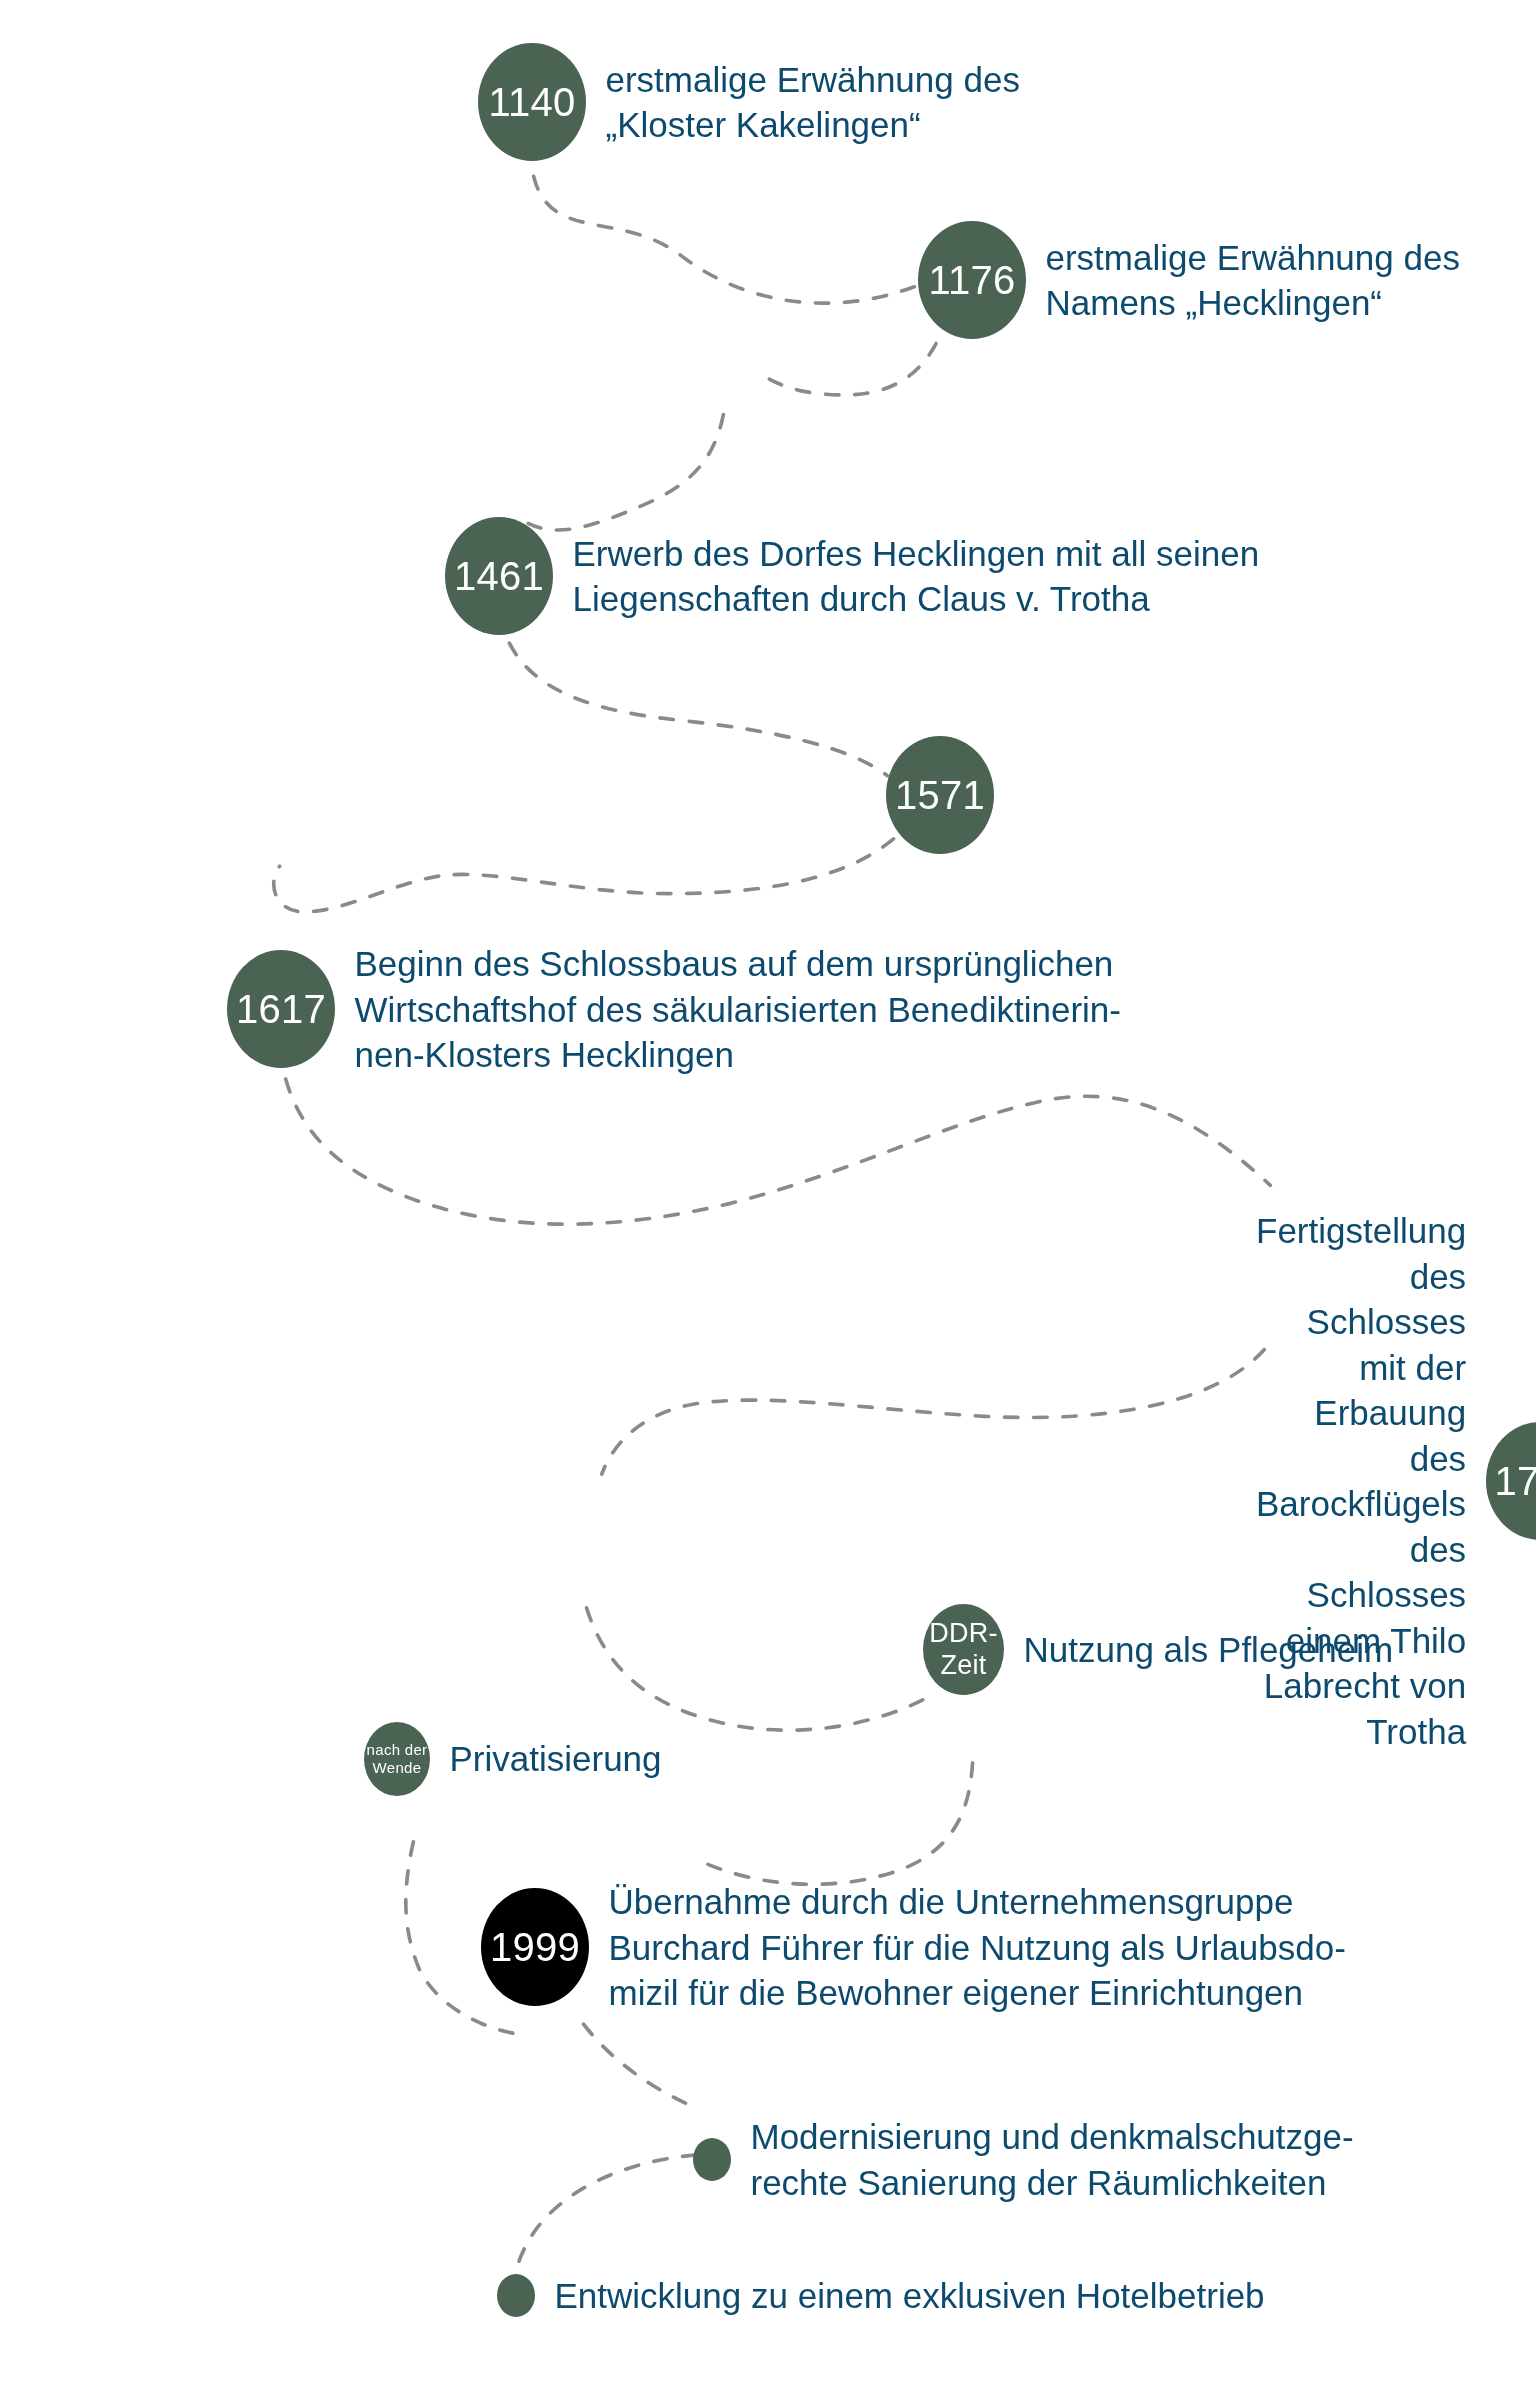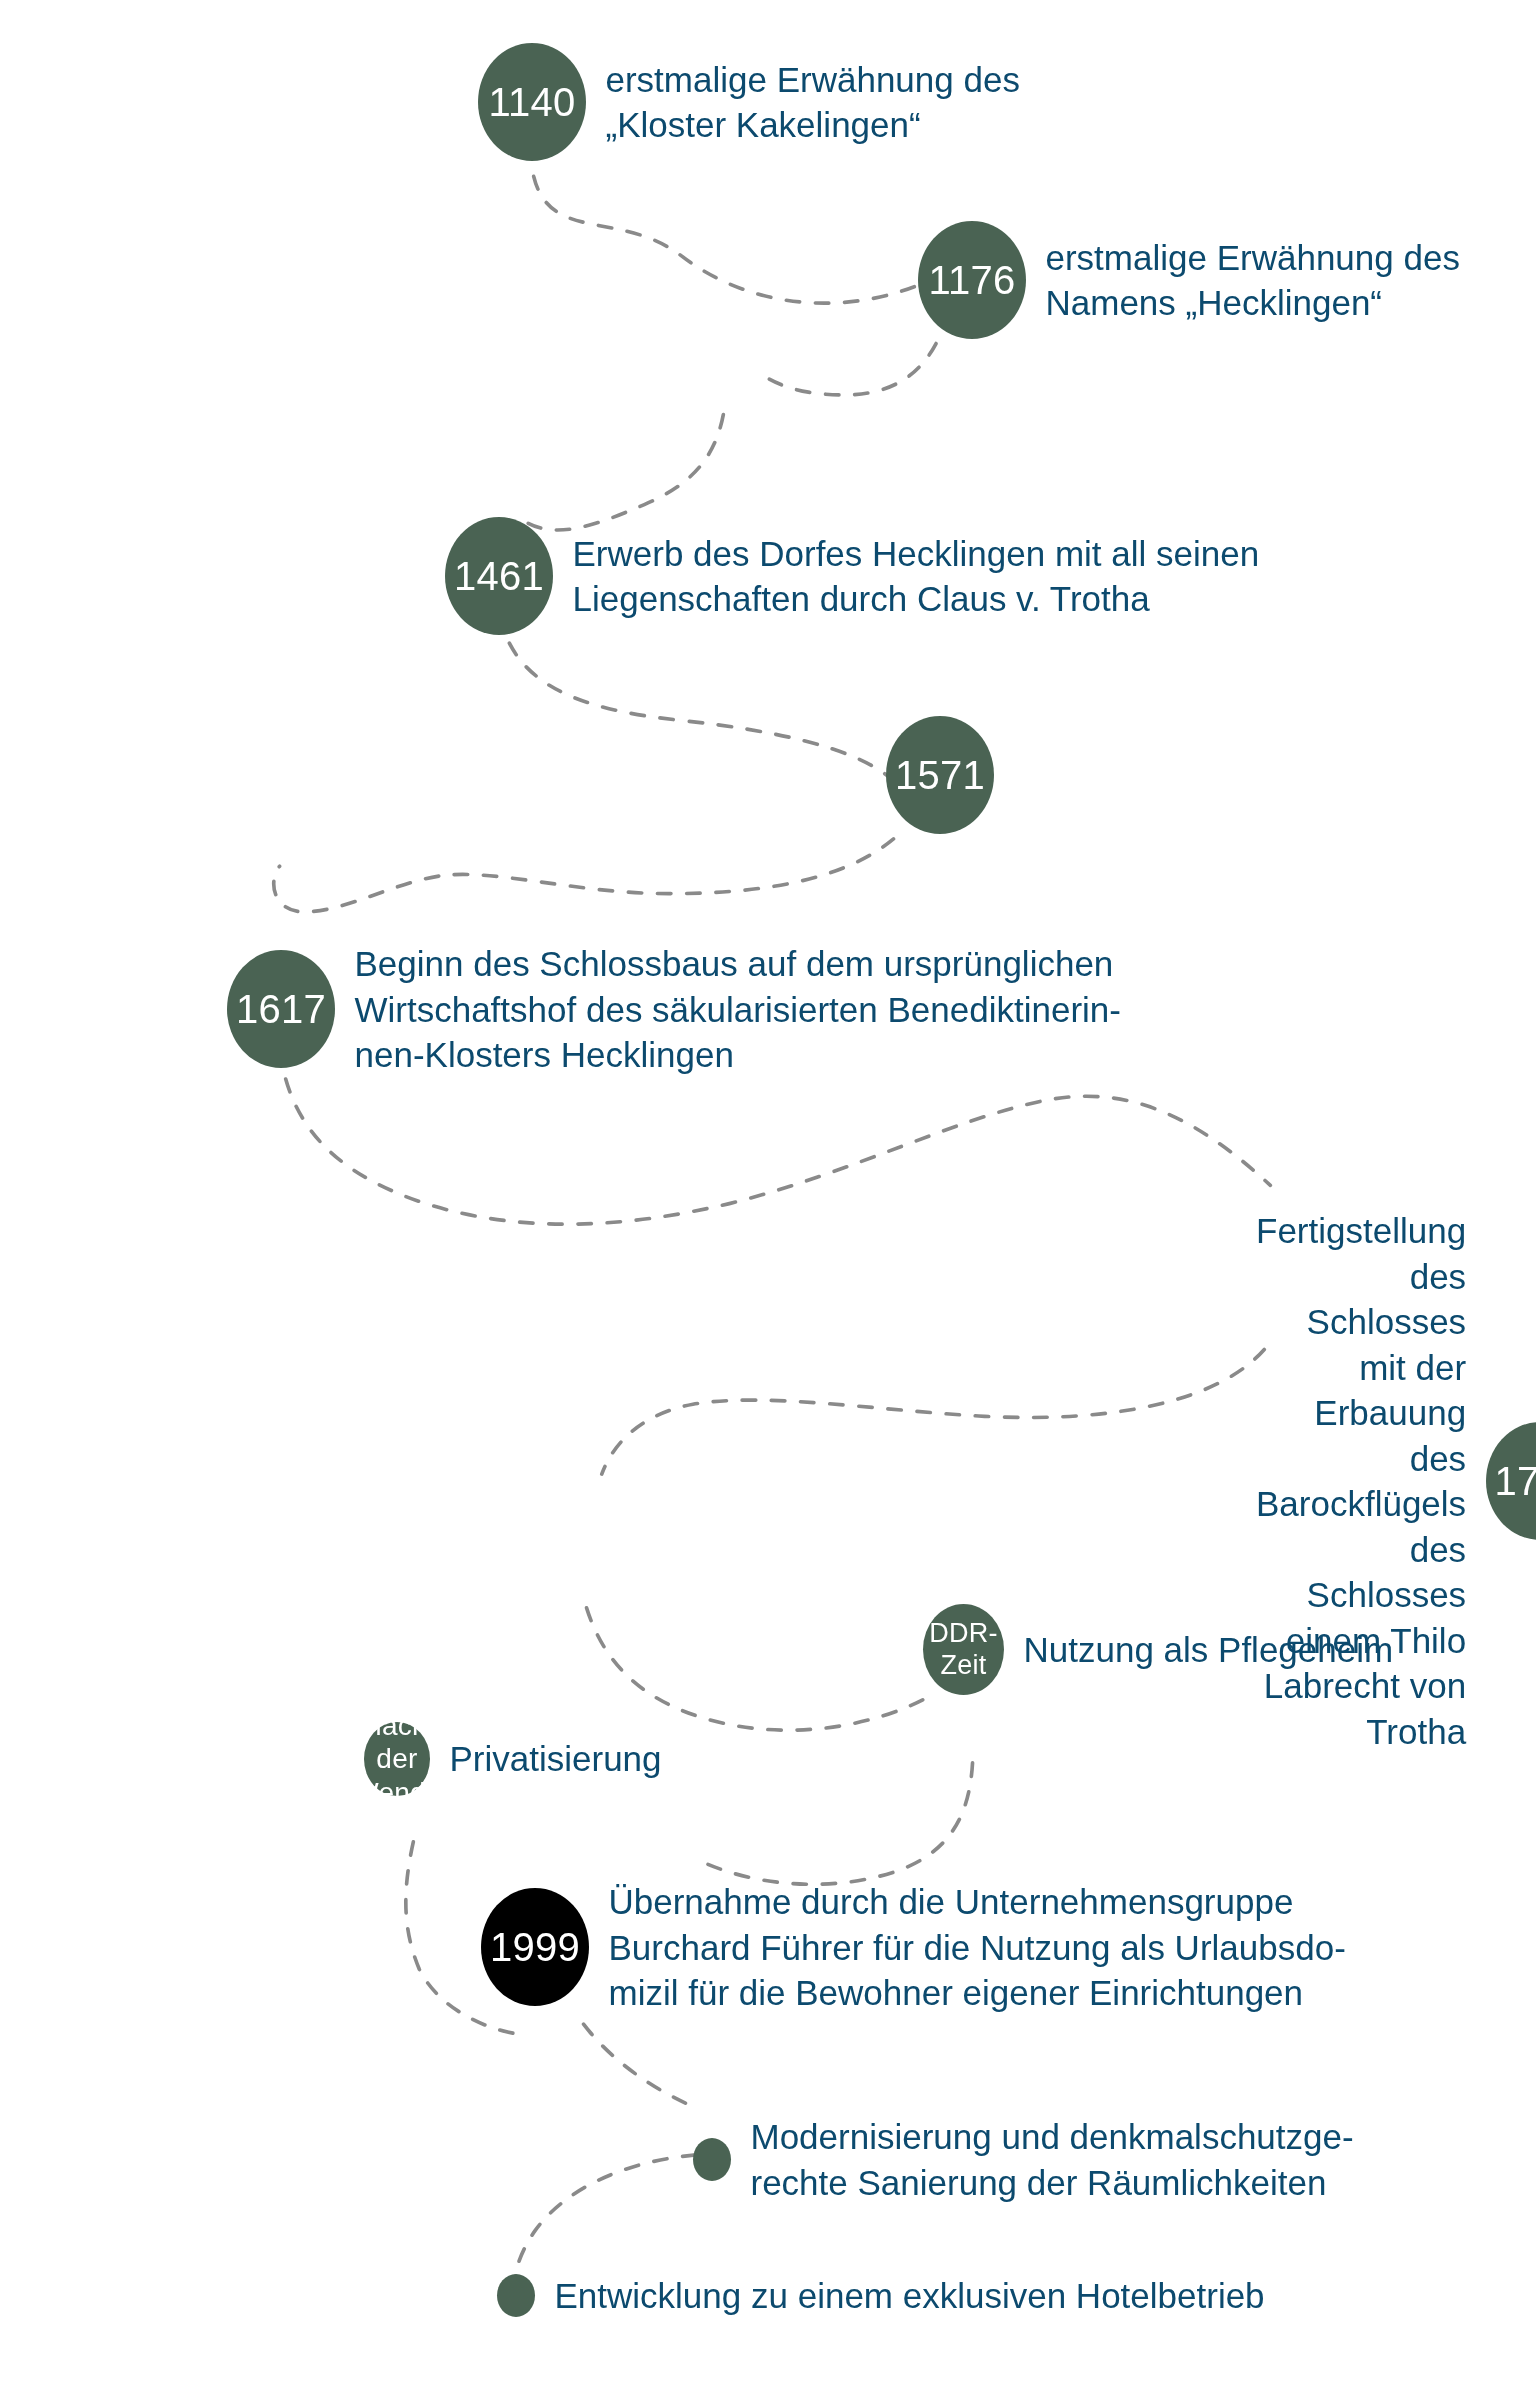--- a/index.html
+++ b/index.html
@@ -54,21 +54,21 @@
   }
   .bubble.mid {
     width: 81px;
     height: 91px;
     font-size: 27px;
     line-height: 1.16;
   }
   .bubble.small {
     width: 66px;
     height: 74px;
-    font-size: 28px;
+    font-size: 15px;
     line-height: 1.2;
   }
   .bubble.dot {
     width: 34px;
     height: 39px;
     font-size: 0;
   }
   .bubble.dot-lg {
     width: 38px;
     height: 43px;
@@ -118,21 +118,21 @@
 Namens „Hecklingen“</div>
   </div>
 
 
   <div class="node" style="left:445px; top:517px;">
     <div class="bubble big">1461</div>
     <div class="label left-pad">Erwerb des Dorfes Hecklingen mit all seinen
 Liegenschaften durch Claus v. Trotha</div>
   </div>
 
-  <div class="node" style="left:886px; top:716px;align-items:center;">
+  <div class="node" style="left:886px; top:736px;align-items:center;">
     <div class="bubble big">1571</div>
   </div>
 
   <div class="node" style="left:227px; top:941px;">
     <div class="bubble big">1617</div>
     <div class="label left-pad">Beginn des Schlossbaus auf dem ursprünglichen
 Wirtschaftshof des säkularisierten Benediktinerin-
 nen-Klosters Hecklingen</div>
   </div>
 

